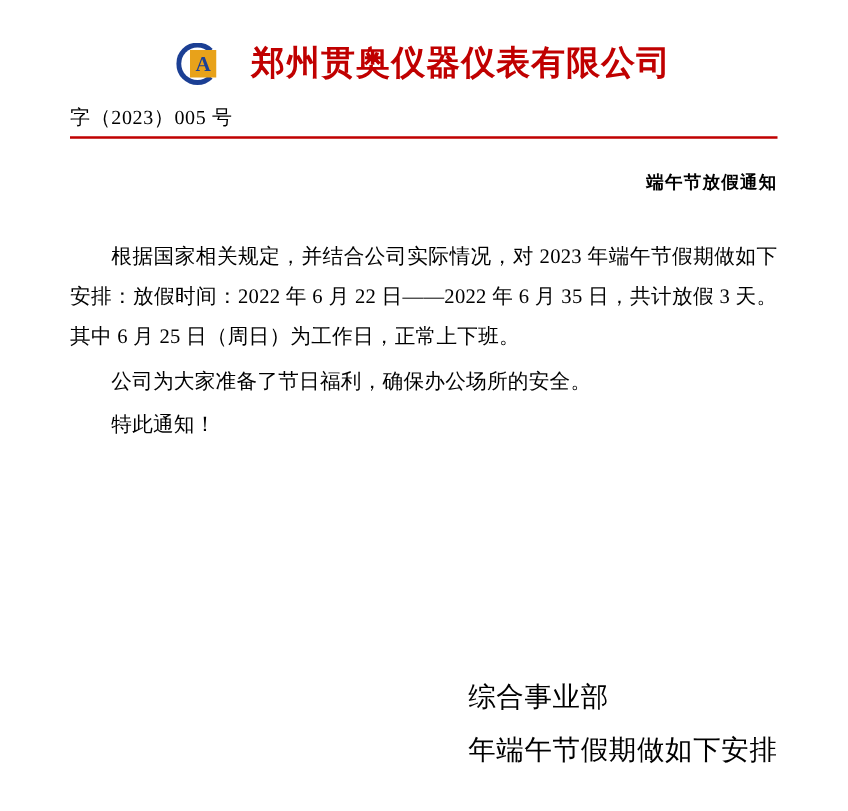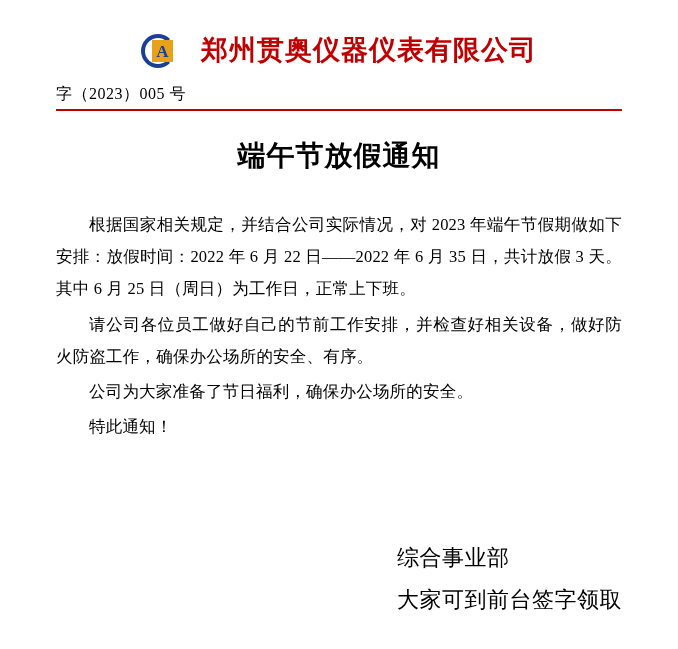--- a/index.html
+++ b/index.html
@@ -83,24 +83,24 @@
     letter-spacing: 0.5px;
   }
   .hr-red {
     height: 0;
     border-top: 2px solid #c00000;
     margin: 0 0 26px 0;
   }
 
   
   .doc-title {
-    text-align: center;
+    text-align: right;
     font-family: Liberation Serif, serif;
     font-weight: bold;
-    font-size: 28px;
+    font-size: 14px;
     letter-spacing: 1px;
     margin-bottom: 34px;
   }
 
   
   .body-text p {
     margin: 0 0 3px 0;
     font-size: 16.5px;
     line-height: 1.95;
     text-align: justify;
@@ -136,23 +136,22 @@
     <div class="company-name">郑州贯奥仪器仪表有限公司</div>
   </div>
 
   <div class="doc-number">字（2023）005 号</div>
   <div class="hr-red"></div>
 
   <div class="doc-title">端午节放假通知</div>
 
   <div class="body-text">
     <p>根据国家相关规定，并结合公司实际情况，对 2023 年端午节假期做如下安排：放假时间：2022 年 6 月 22 日——2022 年 6 月 35 日，共计放假 3 天。其中 6 月 25 日（周日）为工作日，正常上下班。</p>
-    <p>请公司各位员工做好自己的节前工作安排，并检查好相关设备，做好防火防盗工作，确保办公场所的安全、有序。</p>
     <p>公司为大家准备了节日福利，确保办公场所的安全。</p>
     <p>特此通知！</p>
   </div>
 
   <div class="signature">
     <div class="sig-dept">综合事业部</div>
-    <div class="sig-date">大家可到前台签字领取</div>
+    <div class="sig-date">年端午节假期做如下安排</div>
   </div>
 
 </div>
 
 </body></html>

